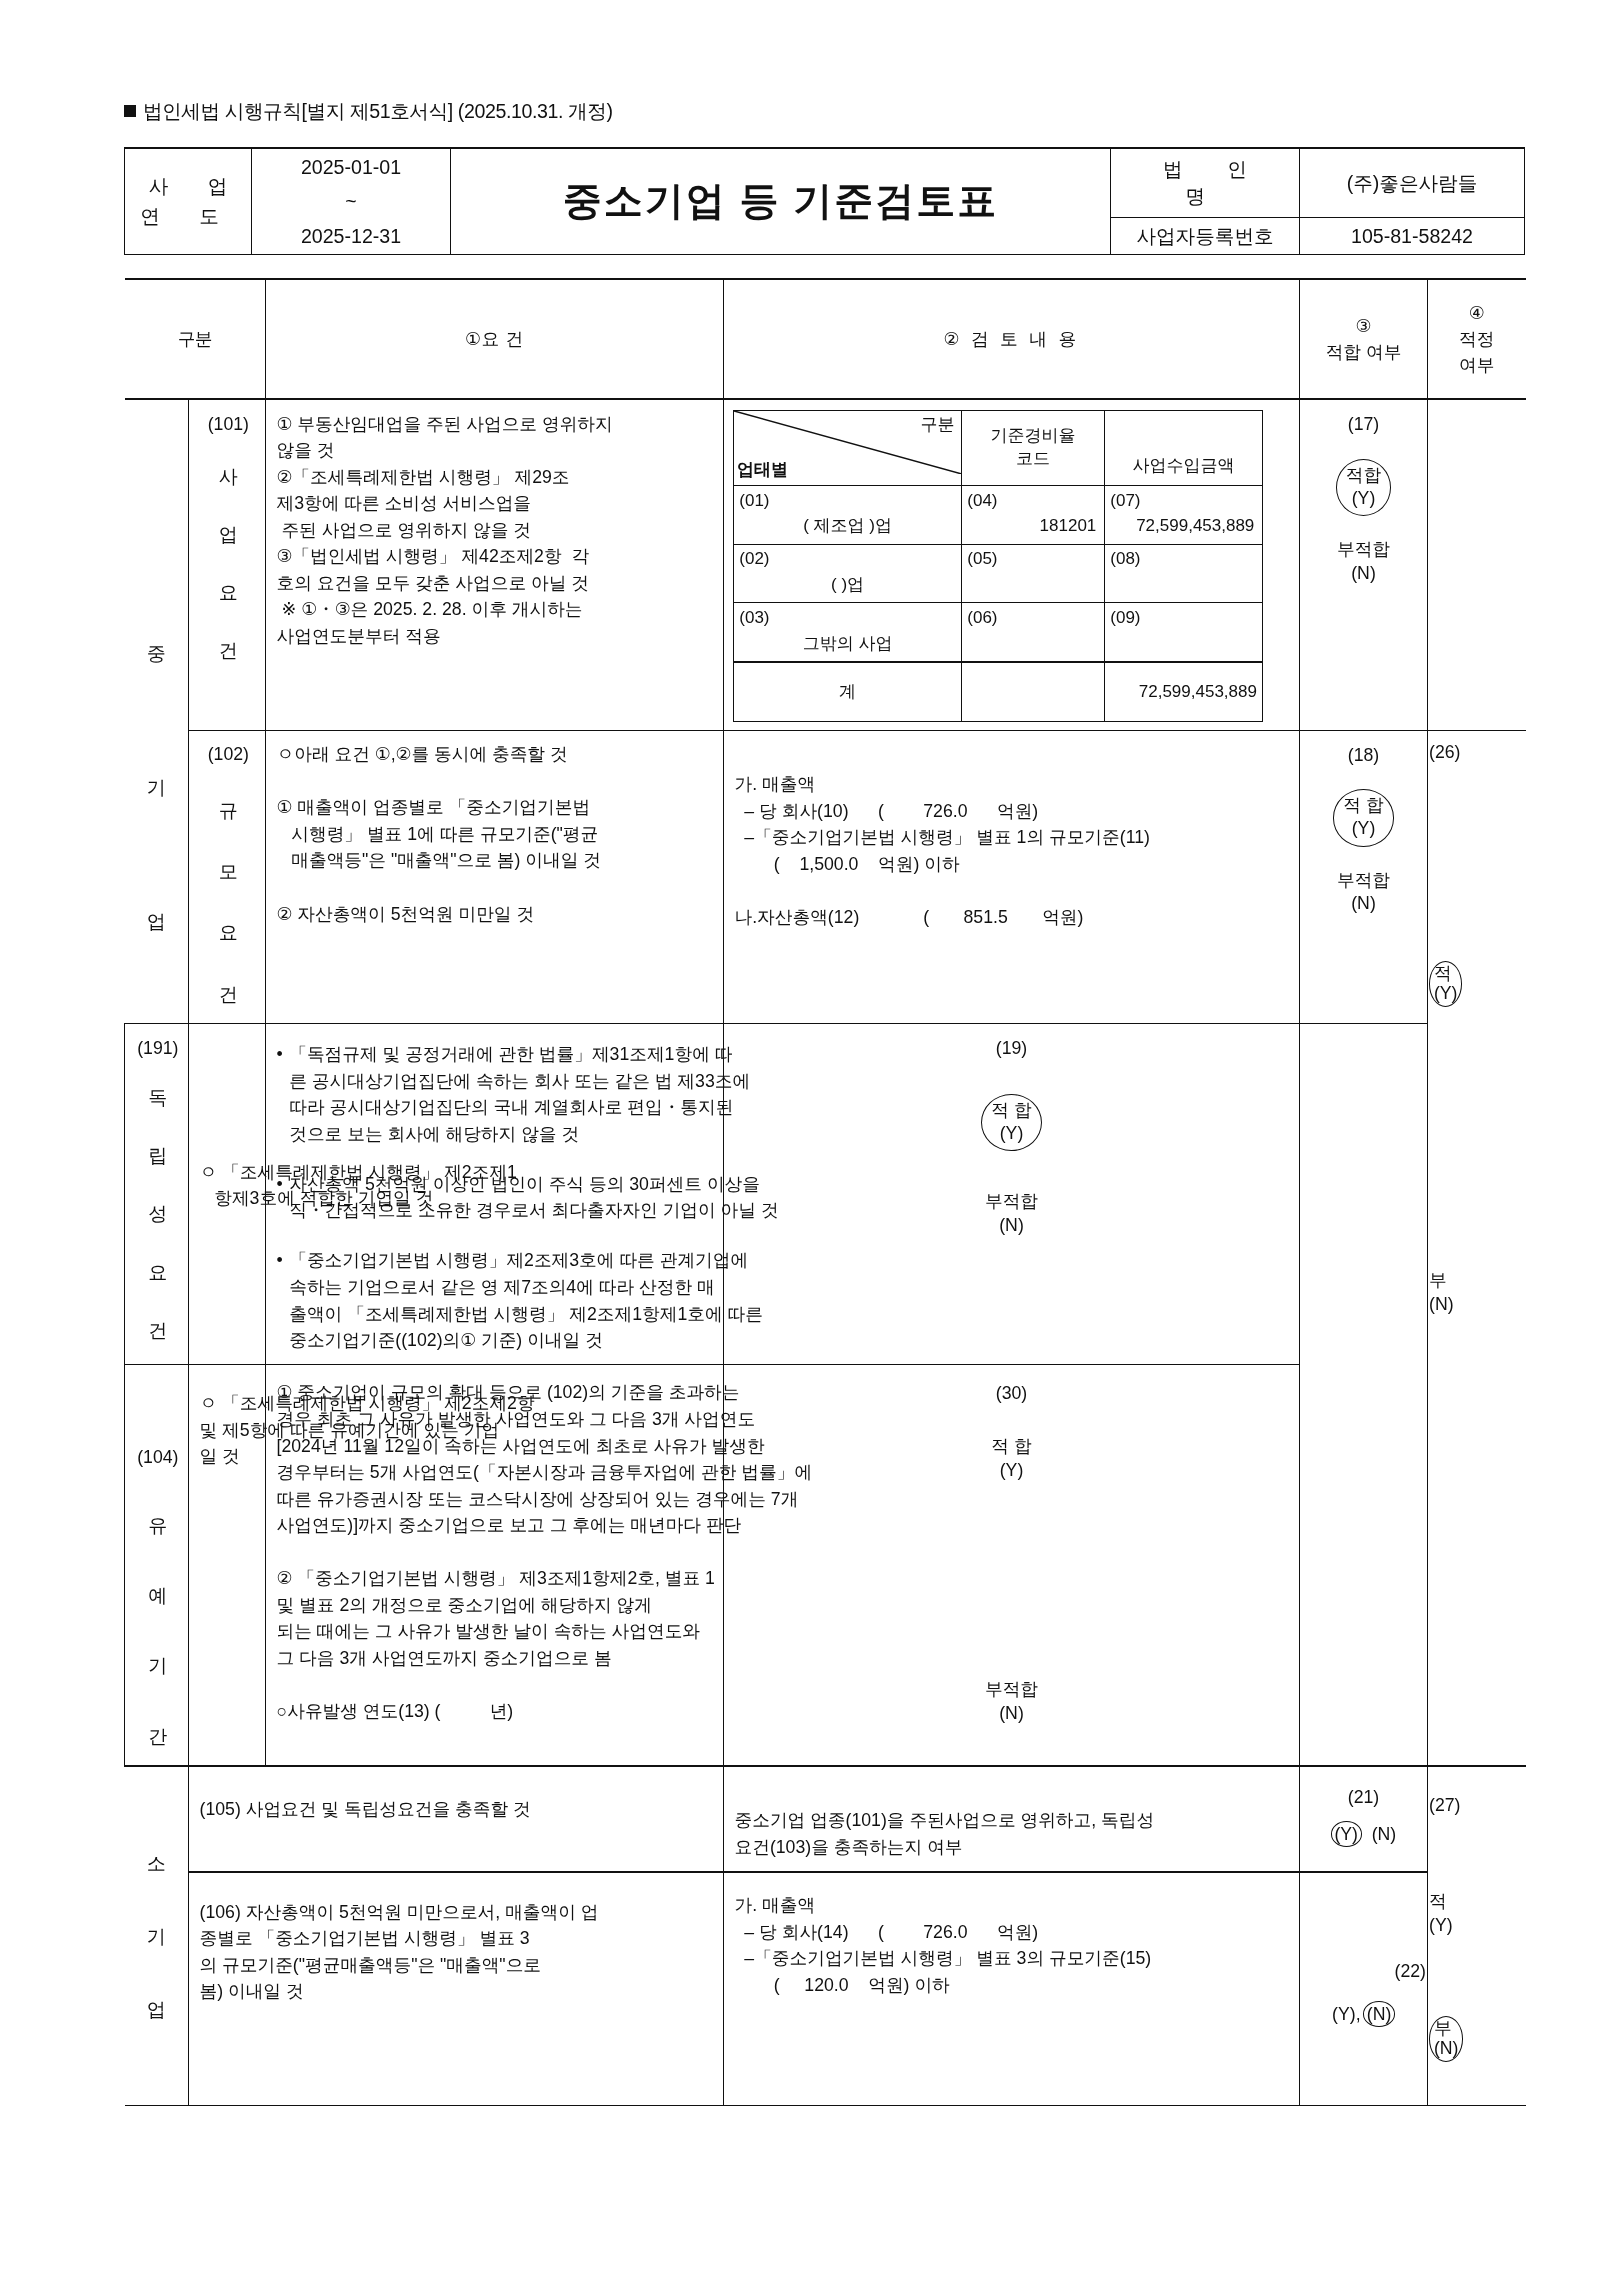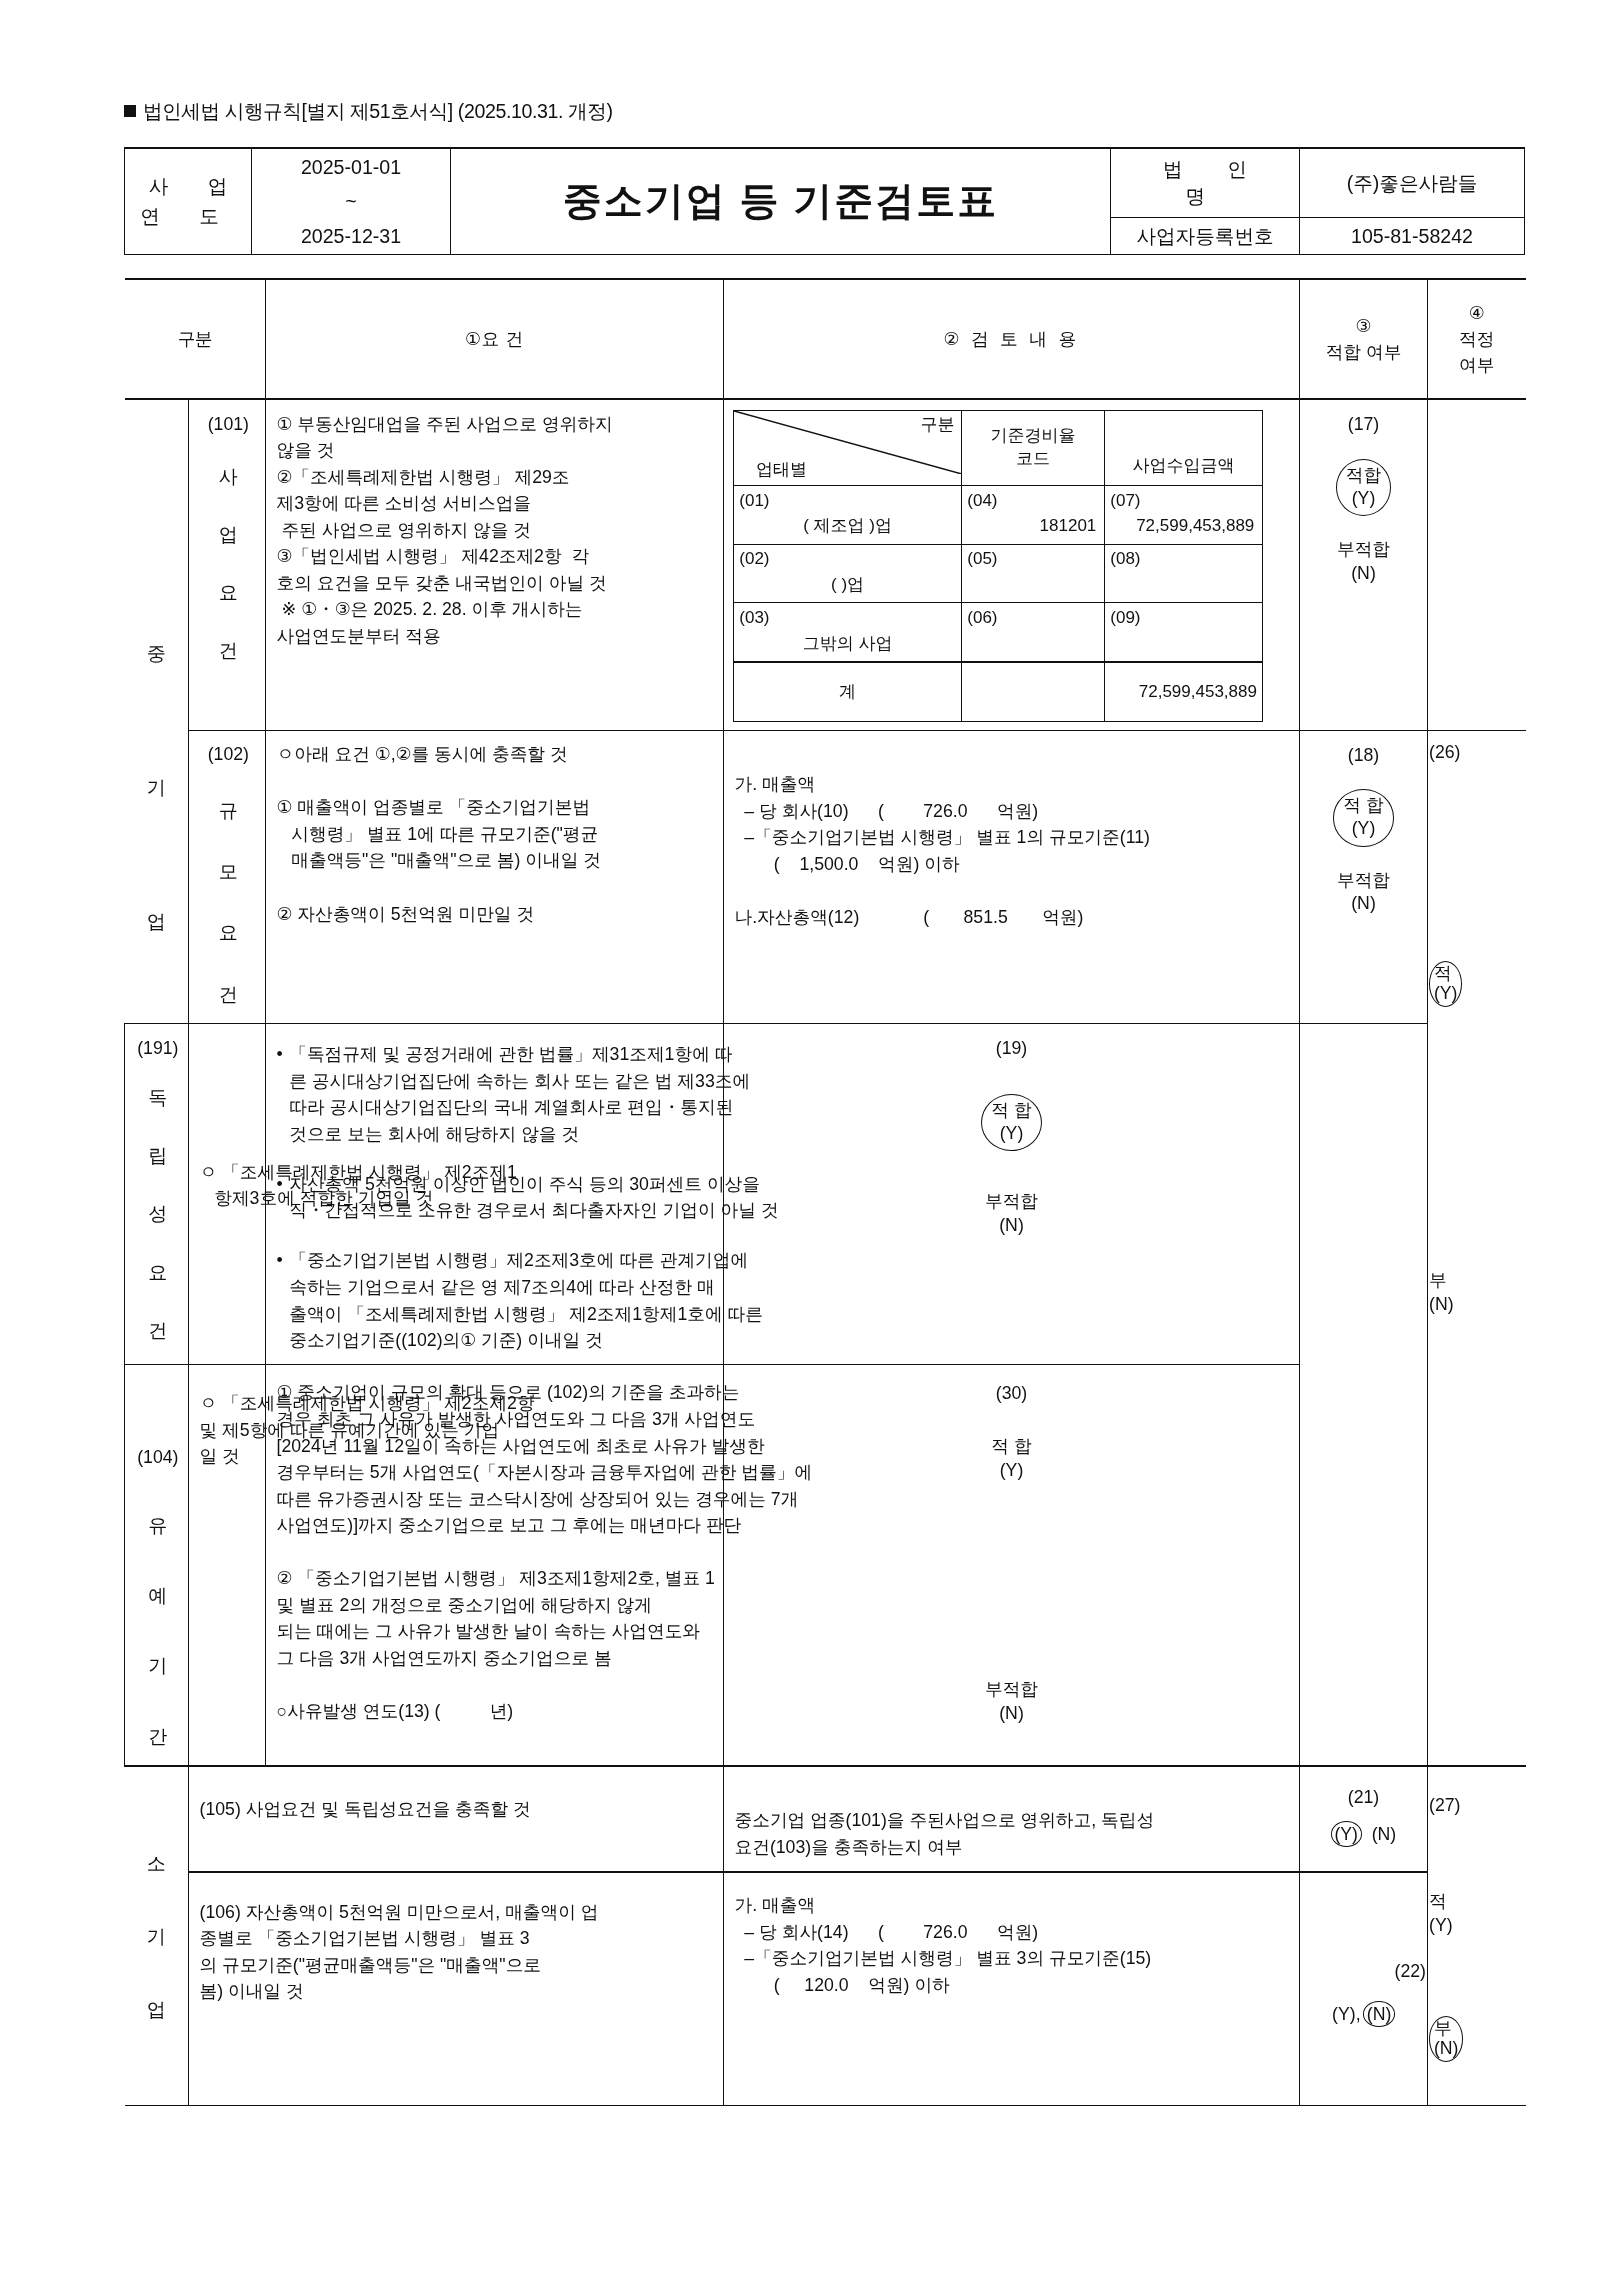--- a/index.html
+++ b/index.html
@@ -81,21 +81,21 @@
 
   
   .subt { width:528px; table-layout:fixed; margin:2.6px 0 0 2.6px; }
   .subt td { border:1px solid #111; font-size:17px; line-height:1.35;
              vertical-align:top; padding:3.9px 5.2px; height:50px; }
   .subt .hd { height:63px; vertical-align:middle; }
   .sc1 { width:228px; } .sc2 { width:143px; } .sc3 { width:158px; }
   .diag { position:relative; overflow:hidden; }
   .diag .dl { position:absolute; left:0; top:0; width:228px; height:63px; }
   .diag .a { position:absolute; right:6.5px; top:2.6px; }
-  .diag .b { position:absolute; left:22px; bottom:2.6px; }
+  .diag .b { position:absolute; left:3px; bottom:2.6px;font-weight:bold; }
   .right { text-align:right; }
   .center { text-align:center; }
   .bt-thick { border-top:2px solid #111 !important; }
   .rowtag { display:block; }
   .rowval { display:block; text-align:right; padding-right:2.6px; margin-top:2.6px; white-space:pre; }
   .rowval-c { display:block; text-align:center; margin-top:2.6px; }
 </style>
 </head>
 <body>
 
@@ -173,21 +173,21 @@
       </td>
 
       <td class="cellpad">
         <div class="req-txt">
           <span class="ln">① 부동산임대업을 주된 사업으로 영위하지</span>
           <span class="ln">않을 것</span>
           <span class="ln">②「조세특례제한법 시행령」 제29조</span>
           <span class="ln">제3항에 따른 소비성 서비스업을</span>
           <span class="ln"> 주된 사업으로 영위하지 않을 것</span>
           <span class="ln">③「법인세법 시행령」 제42조제2항  각</span>
-          <span class="ln">호의 요건을 모두 갖춘 내국법인이 아닐 것</span>
+          <span class="ln">호의 요건을 모두 갖춘 사업으로 아닐 것</span>
           <span class="ln"> ※ ①・③은 2025. 2. 28. 이후 개시하는</span>
           <span class="ln">사업연도분부터 적용</span>
         </div>
       </td>
 
       <td style="padding:7.8px 6.5px;">
         <table class="subt">
           <colgroup>
                 <col class="sc1">
                 <col class="sc2">

